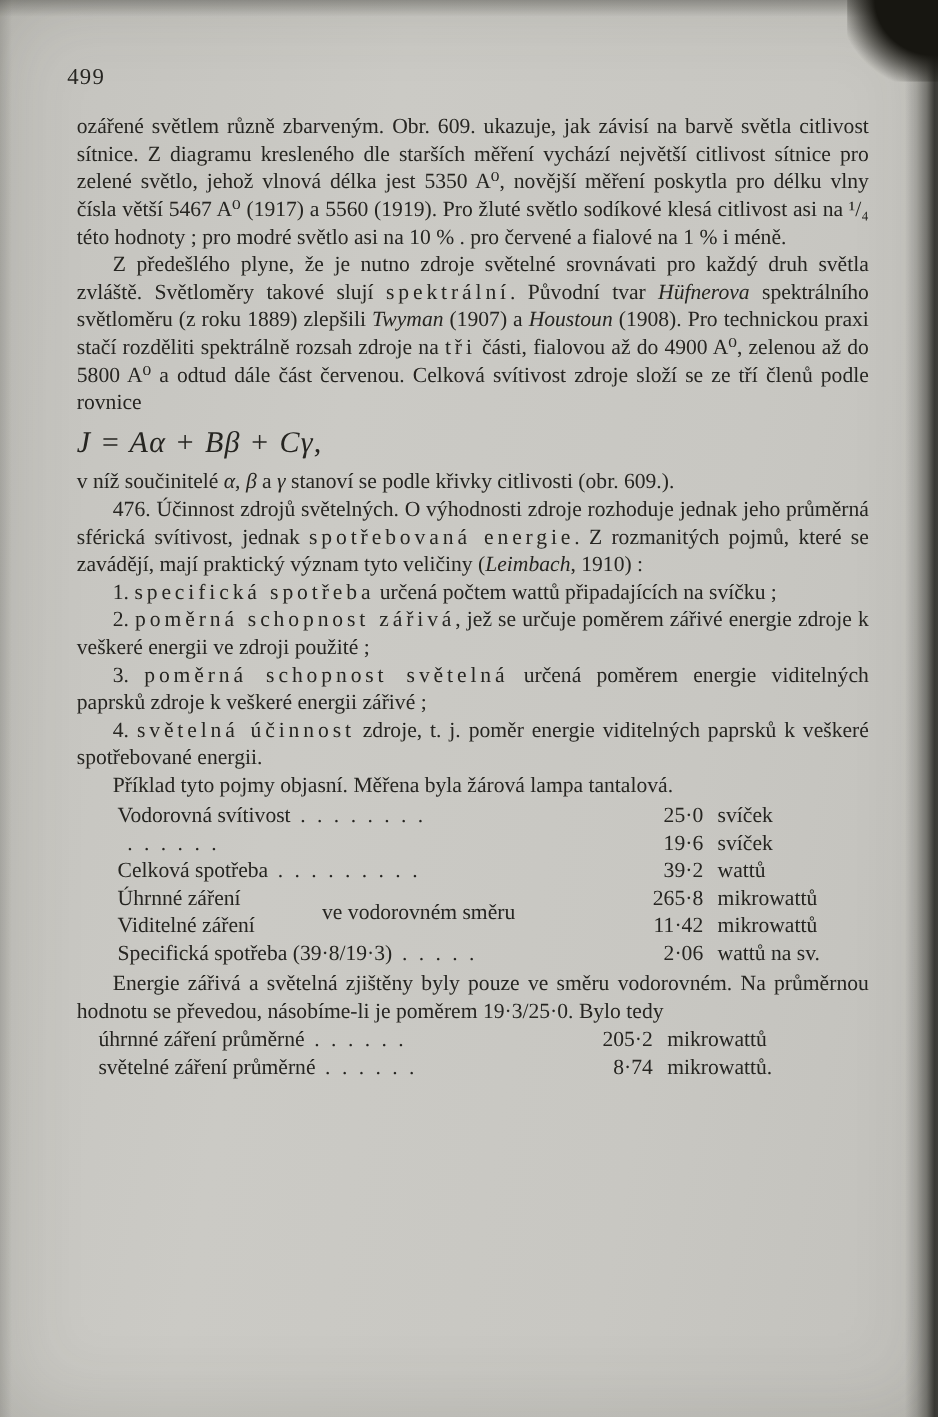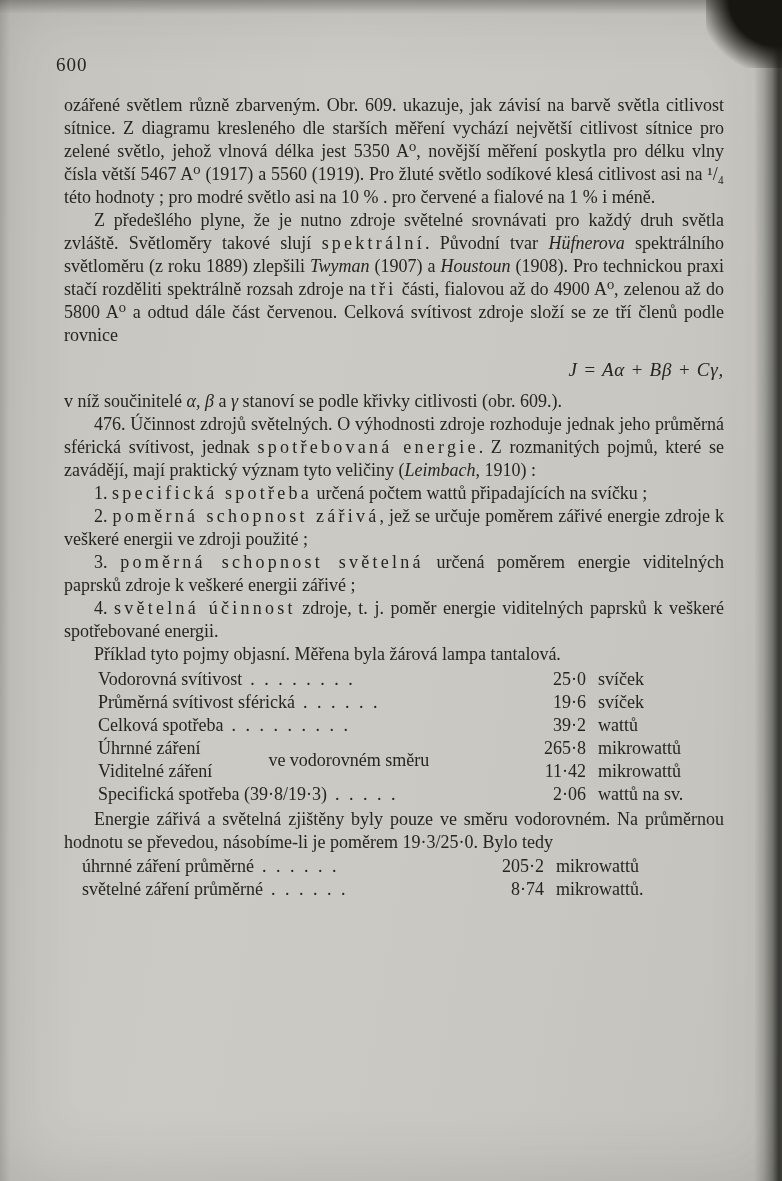--- a/index.html
+++ b/index.html
@@ -51,23 +51,23 @@
     text-align: justify;
     text-rendering: optimizeLegibility;
   }
   .content p { margin: 0; }
   .indent { text-indent: 30px; }
   .it { font-style: italic; }
   .bd { font-weight: normal; }
   .sp { letter-spacing: 0.18em; }
 
   .equation {
-    text-align: right; text-indent: 0;
+    text-align: left; text-indent: 0;
     margin: 11px 0 9px 0;
-    font-size: 19px; letter-spacing: 0.04em;
+    font-size: 25px; letter-spacing: 0.04em;
   }
   .section-start { margin-top: 22px; }
 
   .ptable { margin: 2px 0 2px 34px; }
   .ptable2 { margin: 1px 0 2px 18px; width: 600px; }
   .trow { display: flex; align-items: baseline; }
   .tlabel { white-space: nowrap; }
   .tdots {
     flex: 1; overflow: hidden; white-space: nowrap;
     padding: 0 8px; word-spacing: 5px;
@@ -86,21 +86,21 @@
 </style>
 </head>
 <body>
 
 <div class="book-page">
   <div class="top-shade"></div>
   <div class="left-shade"></div>
   <div class="edge-strip"></div>
   <div class="corner-shade"></div>
 
-  <div class="page-number">600</div>
+  <div class="page-number">499</div>
 
   <div class="content">
     <p class="para"><span>ozářené světlem různě zbarveným. Obr. 609. ukazuje, jak závisí na barvě světla citlivost sítnice. Z diagramu kresleného dle starších měření vychází největší citlivost sítnice pro zelené světlo, jehož vlnová délka jest 5350 A⁰, novější měření poskytla pro délku vlny čísla větší 5467 A⁰ (1917) a 5560 (1919). Pro žluté světlo sodíkové klesá citlivost asi na ¹/₄ této hodnoty ; pro modré světlo asi na 10 % . pro červené a fialové na 1 % i méně.</span></p>
     <p class="para indent"><span>Z předešlého plyne, že je nutno zdroje světelné srovnávati pro každý druh světla zvláště. Světloměry takové slují </span><span class="sp">spektrální</span><span>. Původní tvar </span><span class="it">Hüfnerova</span><span> spektrálního světloměru (z roku 1889) zlepšili </span><span class="it">Twyman</span><span> (1907) a </span><span class="it">Houstoun</span><span> (1908). Pro technickou praxi stačí rozděliti spektrálně rozsah zdroje na </span><span class="sp">tři</span><span> části, fialovou až do 4900 A⁰, zelenou až do 5800 A⁰ a odtud dále část červenou. Celková svítivost zdroje složí se ze tří členů podle rovnice</span></p>
     <div class="equation"><span class="it">J = Aα + Bβ + Cγ,</span></div>
     <p class="para"><span>v níž součinitelé </span><span class="it">α, β</span><span> a </span><span class="it">γ</span><span> stanoví se podle křivky citlivosti (obr. 609.).</span></p>
 
     <p class="para indent section-start"><span class="bd">476. Účinnost zdrojů světelných.</span><span> O výhodnosti zdroje rozhoduje jednak jeho průměrná sférická svítivost, jednak </span><span class="sp">spotřebovaná energie</span><span>. Z rozmanitých pojmů, které se zavádějí, mají praktický význam tyto veličiny (</span><span class="it">Leimbach</span><span>, 1910) :</span></p>
     <p class="para indent"><span>1. </span><span class="sp">specifická spotřeba</span><span> určená počtem wattů připadajících na svíčku ;</span></p>
     <p class="para indent"><span>2. </span><span class="sp">poměrná schopnost zářivá</span><span>, jež se určuje poměrem zářivé energie zdroje k veškeré energii ve zdroji použité ;</span></p>
@@ -109,21 +109,20 @@
     <p class="para indent para-gap"><span>Příklad tyto pojmy objasní. Měřena byla žárová lampa tantalová.</span></p>
 
     <div class="ptable">
       <div class="trow">
         <span class="tlabel">Vodorovná svítivost</span>
         <span class="tdots">. . . . . . . .</span>
         <span class="tvalue">25·0</span>
         <span class="tunit">svíček</span>
       </div>
       <div class="trow">
-        <span class="tlabel">Průměrná svítivost sférická</span>
         <span class="tdots">. . . . . .</span>
         <span class="tvalue">19·6</span>
         <span class="tunit">svíček</span>
       </div>
       <div class="trow">
         <span class="tlabel">Celková spotřeba</span>
         <span class="tdots">. . . . . . . . .</span>
         <span class="tvalue">39·2</span>
         <span class="tunit">wattů</span>
       </div>

